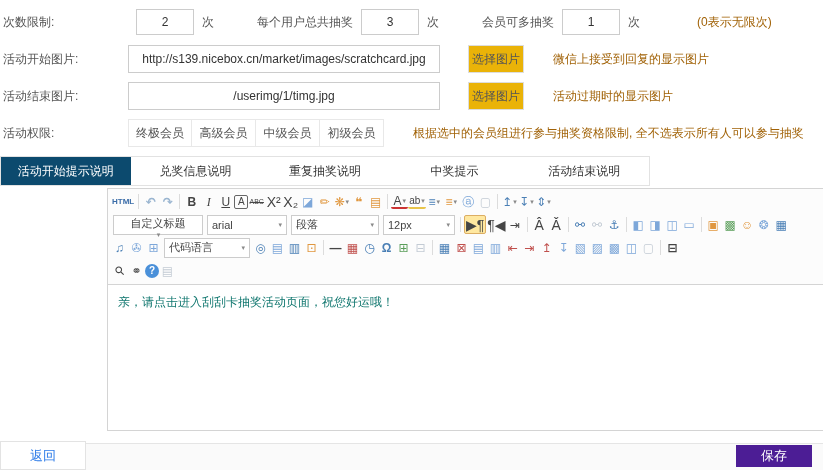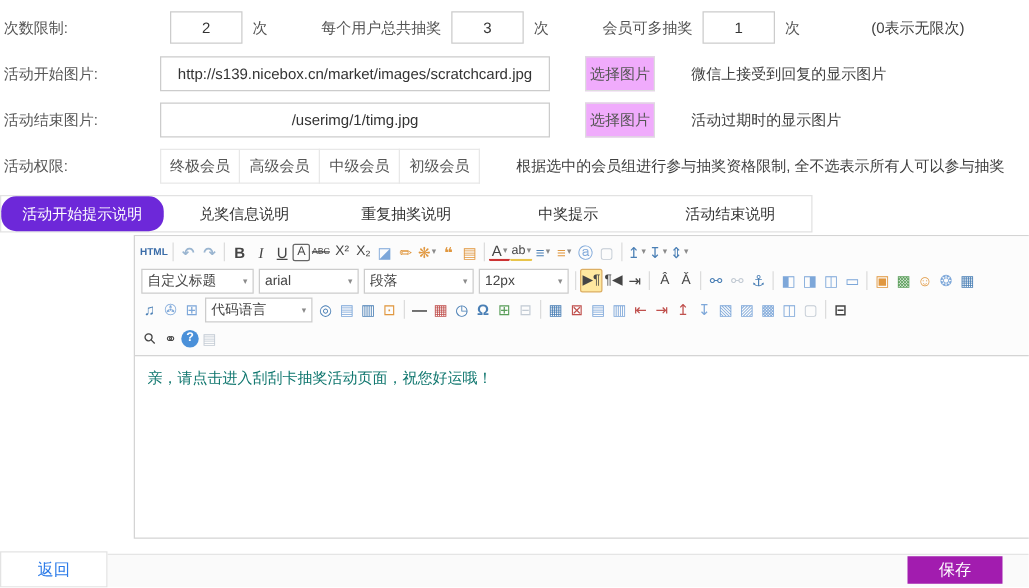--- a/index.html
+++ b/index.html
@@ -9,62 +9,62 @@
 
   .form-area { padding-top:8px; }
   .row { display:flex; align-items:center; margin-bottom:9px;gap:21px; }
   .row-label { width:107px; flex-shrink:0; padding-left:3px; color:#555; line-height:28px; }
 
   
   .inline-field { display:flex; align-items:center; }
   .inline-field .f-label { color:#555; }
   .num-input { width:58px; height:26px; border:1px solid #ccc; text-align:center; font-size:12px; color:#333; margin:0 8px; outline:none; font-family:inherit; }
   .unit { color:#555; margin-right:22px; }
-  .hint { color:#404040; margin-left:8px; line-height:28px; }
+  .hint { color:#a16207; margin-left:8px; line-height:28px; }
 
   
   .url-input { width:312px; height:28px; border:1px solid #ccc; padding:0 9px; font-size:12px; color:#333; outline:none; font-family:inherit;text-align:center; }
-  .pick-btn { height:28px; width:56px; margin-left:7px; background:#f0abfc; border:1px solid #ddd; color:#555; font-size:12px; display:flex; align-items:center; justify-content:center; cursor:pointer; }
+  .pick-btn { height:28px; width:56px; margin-left:7px; background:#eab308; border:1px solid #ddd; color:#555; font-size:12px; display:flex; align-items:center; justify-content:center; cursor:pointer; }
 
   
   .perm-group { display:flex; }
   .perm-btn { width:64px; height:28px; border:1px solid #e8e8e8; border-left:none; background:#fff; color:#555; display:flex; align-items:center; justify-content:center; cursor:pointer; }
   .perm-btn:first-child { border-left:1px solid #e8e8e8; }
 
   
   .tabs { display:flex; width:650px; height:30px; border:1px solid #e2e2e2; background:#fff; }
   .tab { flex:1; display:flex; align-items:center; justify-content:center; color:#333; cursor:pointer; }
-  .tab.active { background:#6d28d9; color:#fff;border-radius:12px; }
+  .tab.active { background:#0c4a6e; color:#fff; }
 
   
   .editor { position:absolute; left:107px; top:188px; width:776px; height:243px; border:1px solid #d4d4d4; background:#fff; }
   .toolbar { background:#fcfcfc; border-bottom:1px solid #d4d4d4; padding:1px 3px 2px 3px; }
   .tb-row { display:flex; align-items:center; height:23px; }
   .tb-btn { min-width:17px; height:19px; display:flex; align-items:center; justify-content:center; font-size:12px; color:#45607f; cursor:pointer; border-radius:2px; padding:0 1px; line-height:1; }
   .tb-sep { width:1px; height:15px; background:#dcdcdc; margin:0 3px; flex-shrink:0; }
   .tb-spacer { flex:1; }
   .tb-caret { font-size:7px; color:#8a8a8a; margin-left:1px; }
   .tb-select { height:20px; border:1px solid #ccc; background:#fff; display:flex; align-items:center; justify-content:space-between; padding:0 4px; margin:0 2px; font-size:11px; color:#444; cursor:pointer; flex-shrink:0; }
   .c-blue{color:#4a7fb5} .c-lblue{color:#9ab5d0} .c-dark{color:#454545} .c-gray{color:#c3cbd4}
   .c-orange{color:#e0973f} .c-red{color:#c0504d} .c-green{color:#5a9e5a} .c-steel{color:#7da7d9}
   .bold{font-weight:bold} .ital{font-style:italic;font-family:"Liberation Serif",serif} .und{text-decoration:underline}
   .boxed{border:1px solid #666; font-size:10px; height:14px; min-width:14px; padding:0 1px; align-self:center;}
   .strike{text-decoration:line-through; font-size:7px; letter-spacing:0;}
-  .tiny{font-size:11px} .srctxt{font-size:8px; font-weight:bold; color:#3a6ca8; letter-spacing:0;}
+  .tiny{font-size:14px} .srctxt{font-size:8px; font-weight:bold; color:#3a6ca8; letter-spacing:0;}
   .ul-red{border-bottom:2px solid #cc3333; height:15px;}
   .ul-yel{border-bottom:2px solid #e8c44a; height:15px; font-size:10px;}
   .active-tool{background:#ffe8a0; border:1px solid #dcae64;}
   .mag{transform:rotate(-45deg);}
   .help{background:#4a90d9; color:#fff; border-radius:50%; width:14px; height:14px; min-width:14px; font-size:10px; font-weight:bold;}
   .edit-body { padding:8px 10px; height:148px; color:#0f766e; font-size:12px; line-height:1.6; outline:none; overflow:auto; }
 
   
   .footer { position:absolute; left:0; right:0; bottom:0; height:27px; background:#fafafa; border-top:1px solid #e5e5e5; }
   .back-btn { position:absolute; left:0; bottom:0; width:86px; height:29px; background:#fff; border:1px solid #e3e3e3; color:#2a7ae8; font-size:13px; display:flex; align-items:center; justify-content:center; cursor:pointer; }
-  .save-btn { position:absolute; right:21px; bottom:3px; width:76px; height:22px; background:#a21caf; border:none; color:#fff; font-size:13px; display:flex; align-items:center; justify-content:center; cursor:pointer;font-family:Liberation Serif, serif; }
+  .save-btn { position:absolute; right:11px; bottom:3px; width:76px; height:22px; background:#4c1d95; border:none; color:#fff; font-size:13px; display:flex; align-items:center; justify-content:center; cursor:pointer;font-family:Liberation Serif, serif; }
 </style>
 </head>
 <body>
 
 <div class="page">
   <div class="form-area">
 
     <div class="row">
       <div class="row-label">次数限制:</div>
       <div class="inline-field">
@@ -148,21 +148,21 @@
           <span class="tb-btn c-steel">ⓐ</span>
           <span class="tb-btn c-gray">▢</span>
           <span class="tb-sep"></span>
           <span class="tb-btn c-blue">↥<span class="tb-caret">▾</span></span>
           <span class="tb-btn c-blue">↧<span class="tb-caret">▾</span></span>
           <span class="tb-btn c-blue">⇕<span class="tb-caret">▾</span></span>
           <span class="tb-spacer"></span>
           <span class="tb-btn c-blue bold">▭</span>
         </div>
         <div class="tb-row">
-          <div class="tb-select" style="width: 90px;">
+          <div class="tb-select" style="width: 90px; flex-direction: column;">
             <span>自定义标题</span>
             <span class="tb-caret">▾</span>
           </div>
           <div class="tb-select" style="width: 80px;">
             <span>arial</span>
             <span class="tb-caret">▾</span>
           </div>
           <div class="tb-select" style="width: 88px;">
             <span>段落</span>
             <span class="tb-caret">▾</span>

